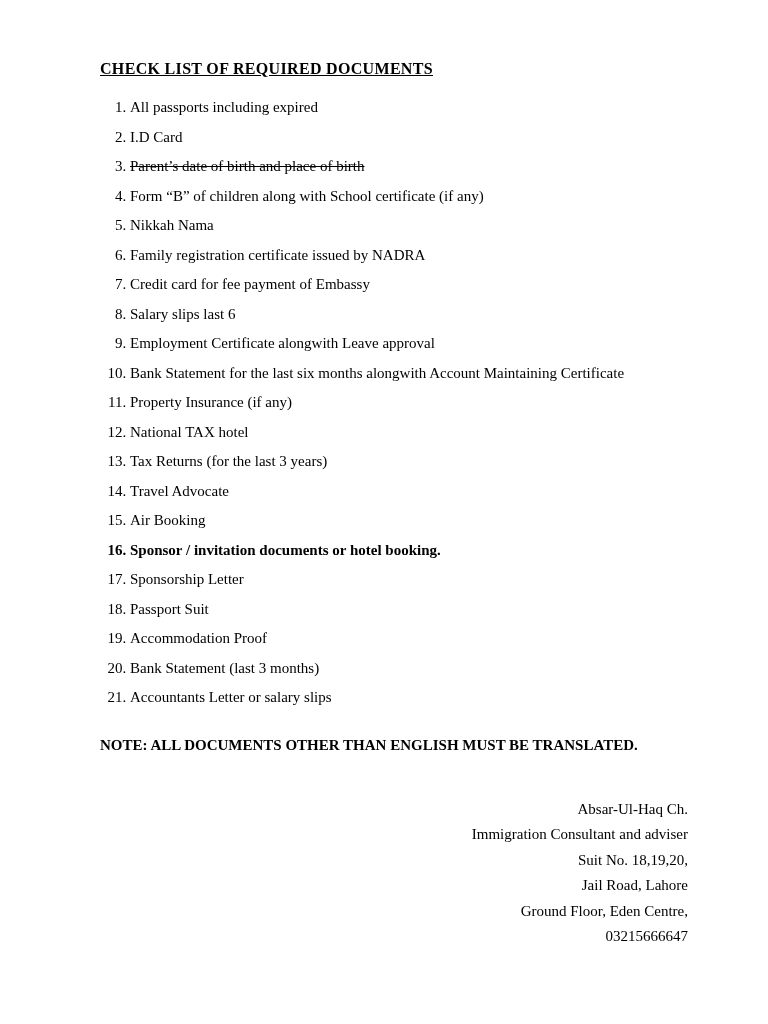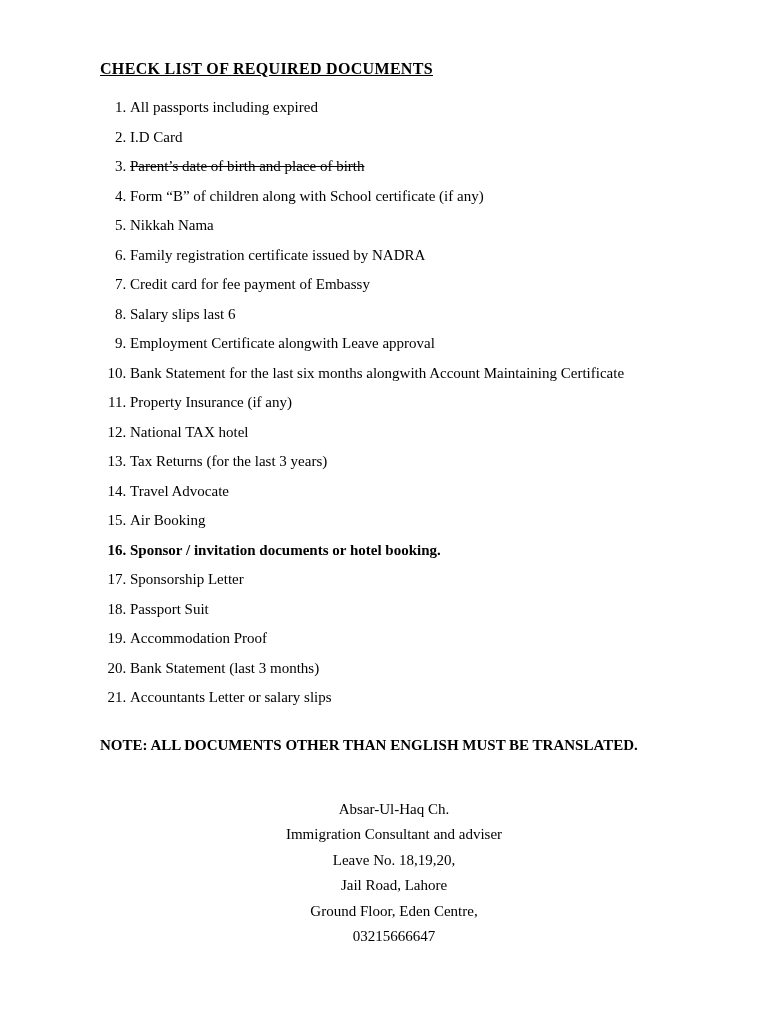--- a/index.html
+++ b/index.html
@@ -45,21 +45,21 @@
       margin-bottom: 30px;
     }
 
     .note-text {
       font-weight: bold;
       font-size: 15px;
       line-height: 1.6;
     }
 
     .signature {
-      text-align: center;
+      text-align: right;
       margin-top: 40px;
       line-height: 1.7;
       font-size: 15px;
     }
   </style>
 </head>
 <body>
 
 <div class="page">
 
@@ -89,19 +89,19 @@
       <li>Accountants Letter or salary slips</li>
     </ol>
 
   <div class="note-section">
     <div class="note-text">NOTE: ALL DOCUMENTS OTHER THAN ENGLISH MUST BE TRANSLATED.</div>
   </div>
 
   <div class="signature">
     <div>Absar-Ul-Haq Ch.</div>
     <div>Immigration Consultant and adviser</div>
-    <div>Leave No. 18,19,20,</div>
+    <div>Suit No. 18,19,20,</div>
     <div>Jail Road, Lahore</div>
     <div>Ground Floor, Eden Centre,</div>
     <div>03215666647</div>
   </div>
 
 </div>
 
 </body></html>

